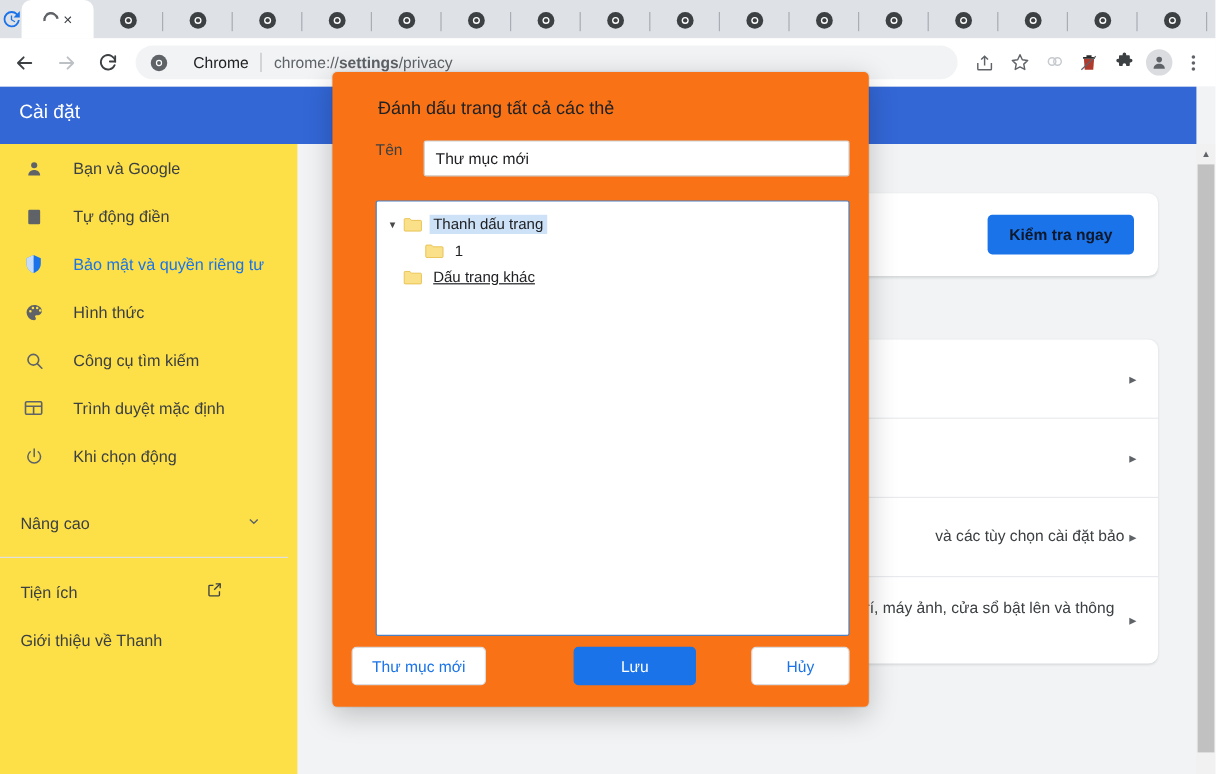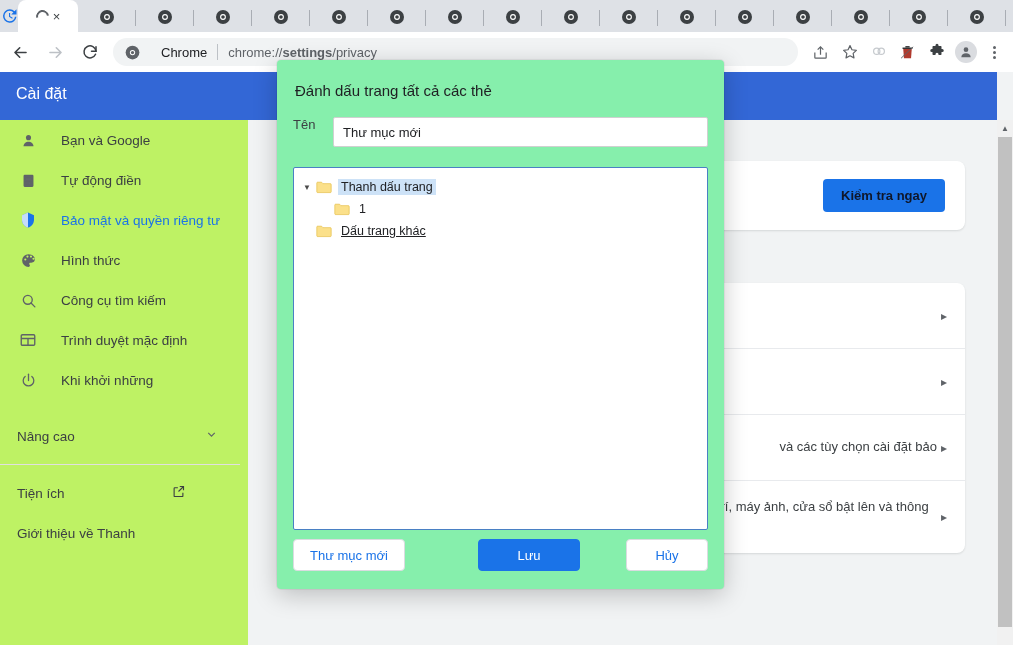--- a/index.html
+++ b/index.html
@@ -88,21 +88,21 @@
     position: absolute; left: 0; top: 0; width: 997px; height: 48px;
     background: #3367d6;
   }
   .bluebar .title {
     position: absolute; left: 16px; top: 13px;
     font-size: 16px; color: #ffffff;
   }
 
   .sidebar {
     position: absolute; left: 0; top: 48px; width: 248px; height: 525px;
-    background: #bef264;
+    background: #fde047;
   }
   .navitem {
     height: 40px; display: flex; align-items: center; padding-left: 17px;
     font-size: 13.5px; color: #3c4043;
   }
   .navitem .ico {
     width: 22px; height: 22px; margin-right: 22px;
     display: flex; align-items: center; justify-content: center; color: #5f6368;
   }
   .navitem.selected { color: #1a73e8; align-items: center; }
@@ -155,22 +155,23 @@
   }
   .vscroll .thumb {
     position: absolute; top: 17px; left: 1px; width: 14px; height: 490px;
     background: #c1c1c1; border-radius: 0;
   }
 
   
   .scrim { position: absolute; left: 0; top: 0; width: 1013px; height: 645px; }
   .dialog {
     position: absolute; left: 277px; top: 60px; width: 447px; height: 529px;
-    background: #86efac; border-radius: 4px;
+    background: #f97316; border-radius: 4px;
     box-shadow: 0 6px 24px rgba(0,0,0,.22), 0 0 0 1px rgba(0,0,0,.05);
+    padding-left: 20px;
   }
   .dlg-title { font-size: 15px; color: #202124; padding: 22px 0 0 18px; }
   .namerow { display: flex; padding: 18px 16px 0 16px; }
   .namelabel { font-size: 13px; color: #3c4043; width: 40px; }
   .nameinput {
     flex: 1 1 auto; height: 30px; border: 1px solid #d0d0d0; border-radius: 2px;
     padding: 0 9px; font-size: 13px; color: #202124; outline: none;
     font-family: "Liberation Sans", sans-serif; background: #fff;
   }
   .tree {
@@ -497,21 +498,21 @@
         </span>
         <span class="lbl">Trình duyệt mặc định</span>
       </div>
       <div class="navitem">
         <span class="ico">
           <svg width="17" height="17" viewBox="0 0 24 24" fill="none" stroke="currentColor" stroke-width="1.8" stroke-linecap="round">
               <path d="M12 3v9"></path>
               <path d="M7.3 6.3a7.5 7.5 0 1 0 9.4 0"></path>
             </svg>
         </span>
-        <span class="lbl">Khi khởi những</span>
+        <span class="lbl">Khi chọn động</span>
       </div>
 
       <div class="navgroup">
         <div class="navitem adv">
           <span class="lbl">Nâng cao</span>
           <span>
             <svg width="13" height="13" viewBox="0 0 24 24" fill="none" stroke="#5f6368" stroke-width="2.2">
                 <path d="M6 9l6 6 6-6"></path>
               </svg>
           </span>

